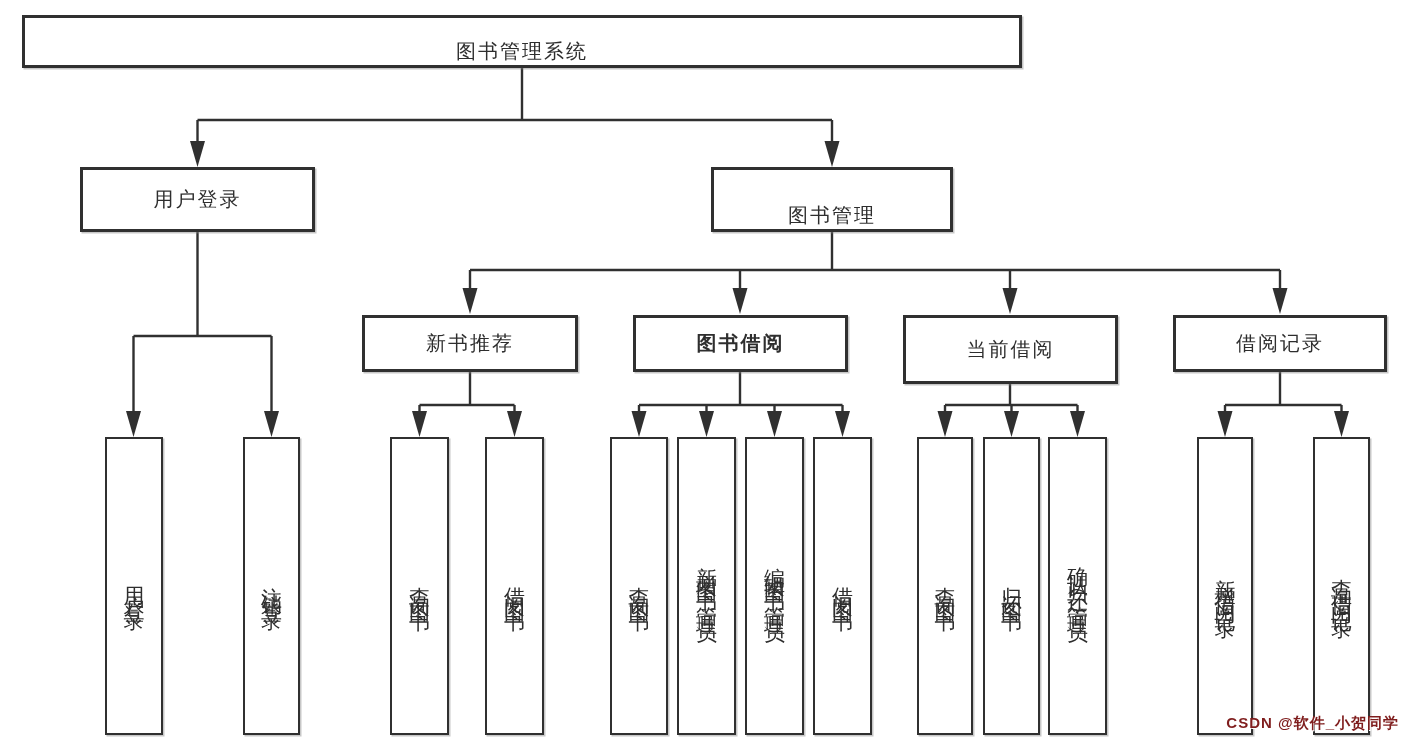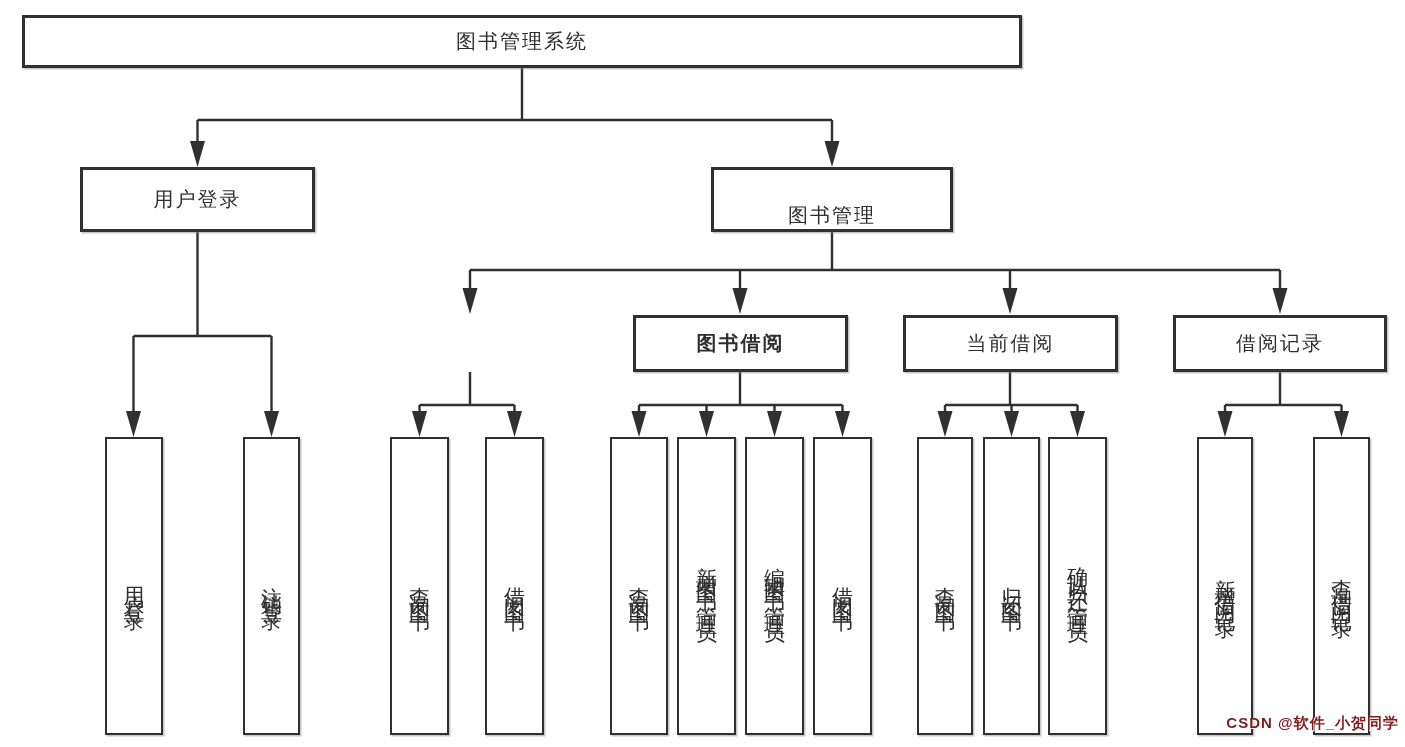--- a/index.html
+++ b/index.html
@@ -118,35 +118,38 @@
 
       <polygon points="937.5,411 952.5,411 945,437"></polygon>
       <polygon points="1004,411 1019,411 1011.5,437"></polygon>
       <polygon points="1070,411 1085,411 1077.5,437"></polygon>
 
       <polygon points="1217.5,411 1232.5,411 1225,437"></polygon>
       <polygon points="1334,411 1349,411 1341.5,437"></polygon>
     </g>
   </svg>
 
-  <div class="node" style="left:22px;top:15px;width:1000px;height:53px;">
+  <div class="node" style="left:22px;top:15px;width:1000px;height:53px;align-items:flex-end;">
     <span class="hlabel">图书管理系统</span>
   </div>
 
   <div class="node" style="left:80px;top:167px;width:235px;height:65px;">
     <span class="hlabel">用户登录</span>
   </div>
   <div class="node" style="left:711px;top:167px;width:242px;height:65px;align-items:flex-end;">
     <span class="hlabel">图书管理</span>
   </div>
 
+  <div class="node" style="left:362px;top:315px;width:216px;height:57px;">
+    <span class="hlabel">新书推荐</span>
+  </div>
   <div class="node" style="left:633px;top:315px;width:215px;height:57px;font-weight:bold;">
     <span class="hlabel">图书借阅</span>
   </div>
-  <div class="node" style="left:903px;top:315px;width:215px;height:57px;">
+  <div class="node" style="left:903px;top:315px;width:215px;height:69px;">
     <span class="hlabel">当前借阅</span>
   </div>
   <div class="node" style="left:1173px;top:315px;width:214px;height:57px;">
     <span class="hlabel">借阅记录</span>
   </div>
 
   <div class="node leaf" style="left:105px;width:58px;">
     <span class="vtext">用户登录</span>
   </div>
   <div class="node leaf" style="left:243px;width:57px;">

